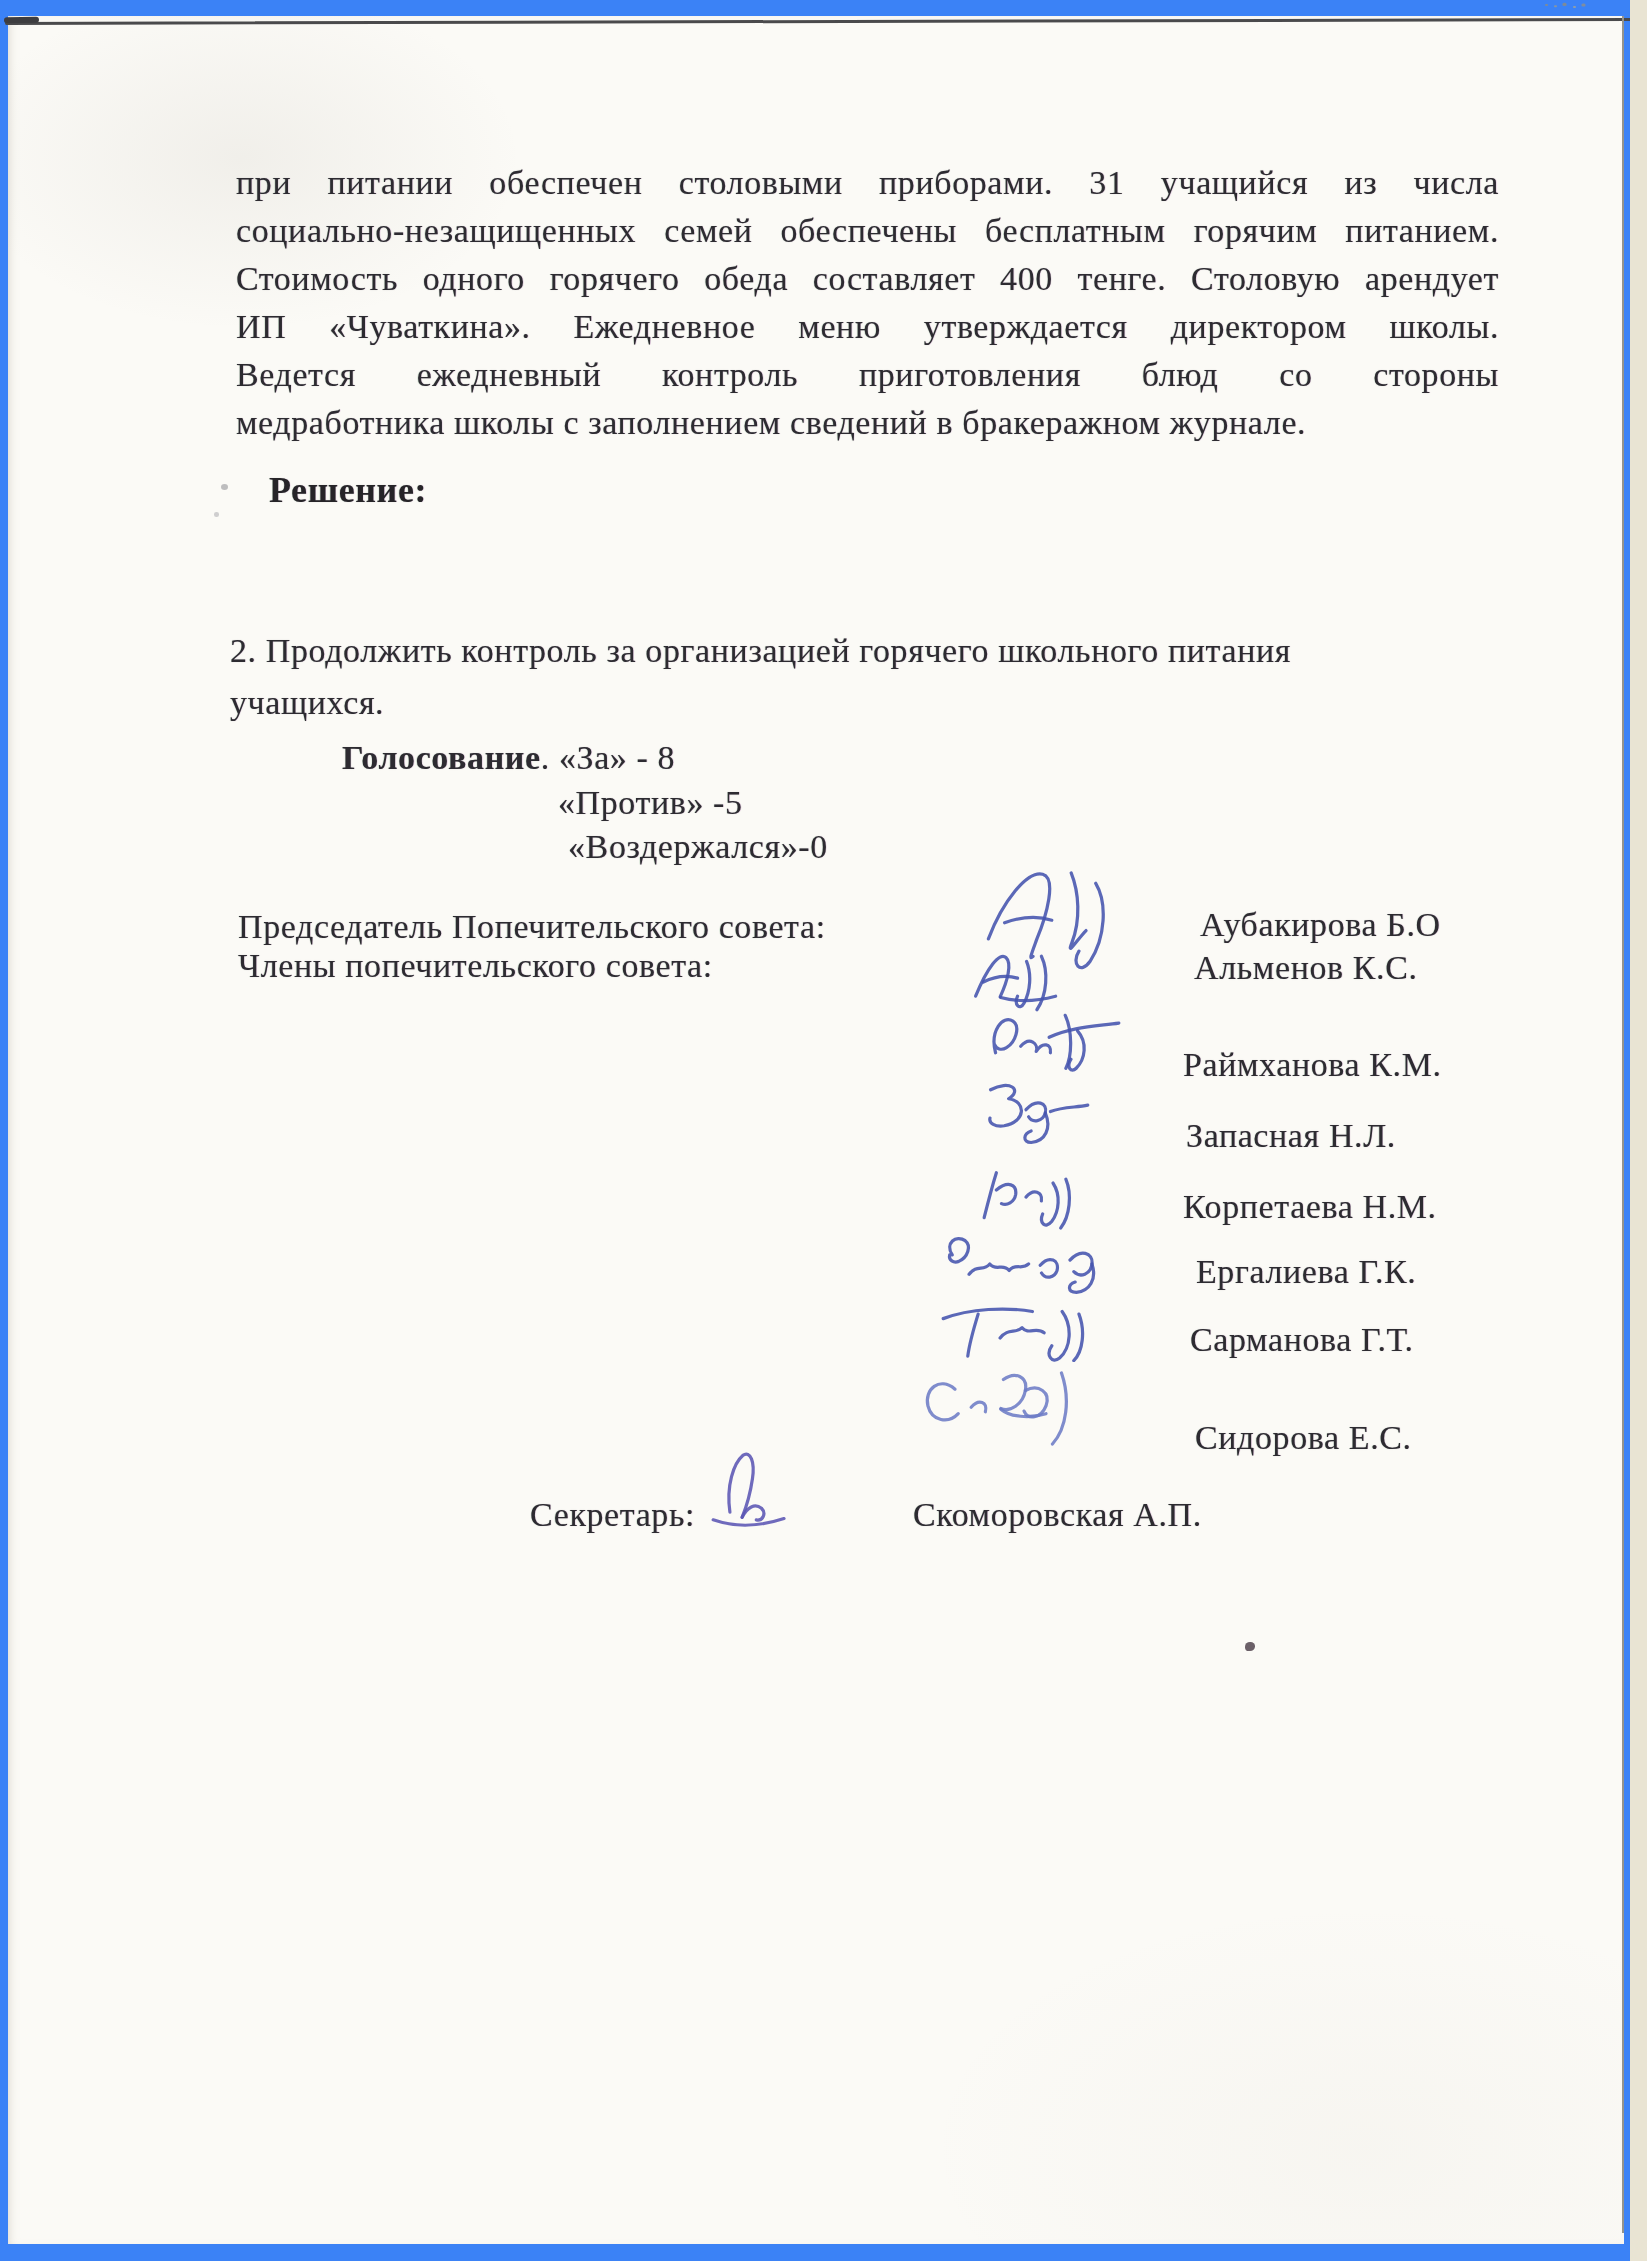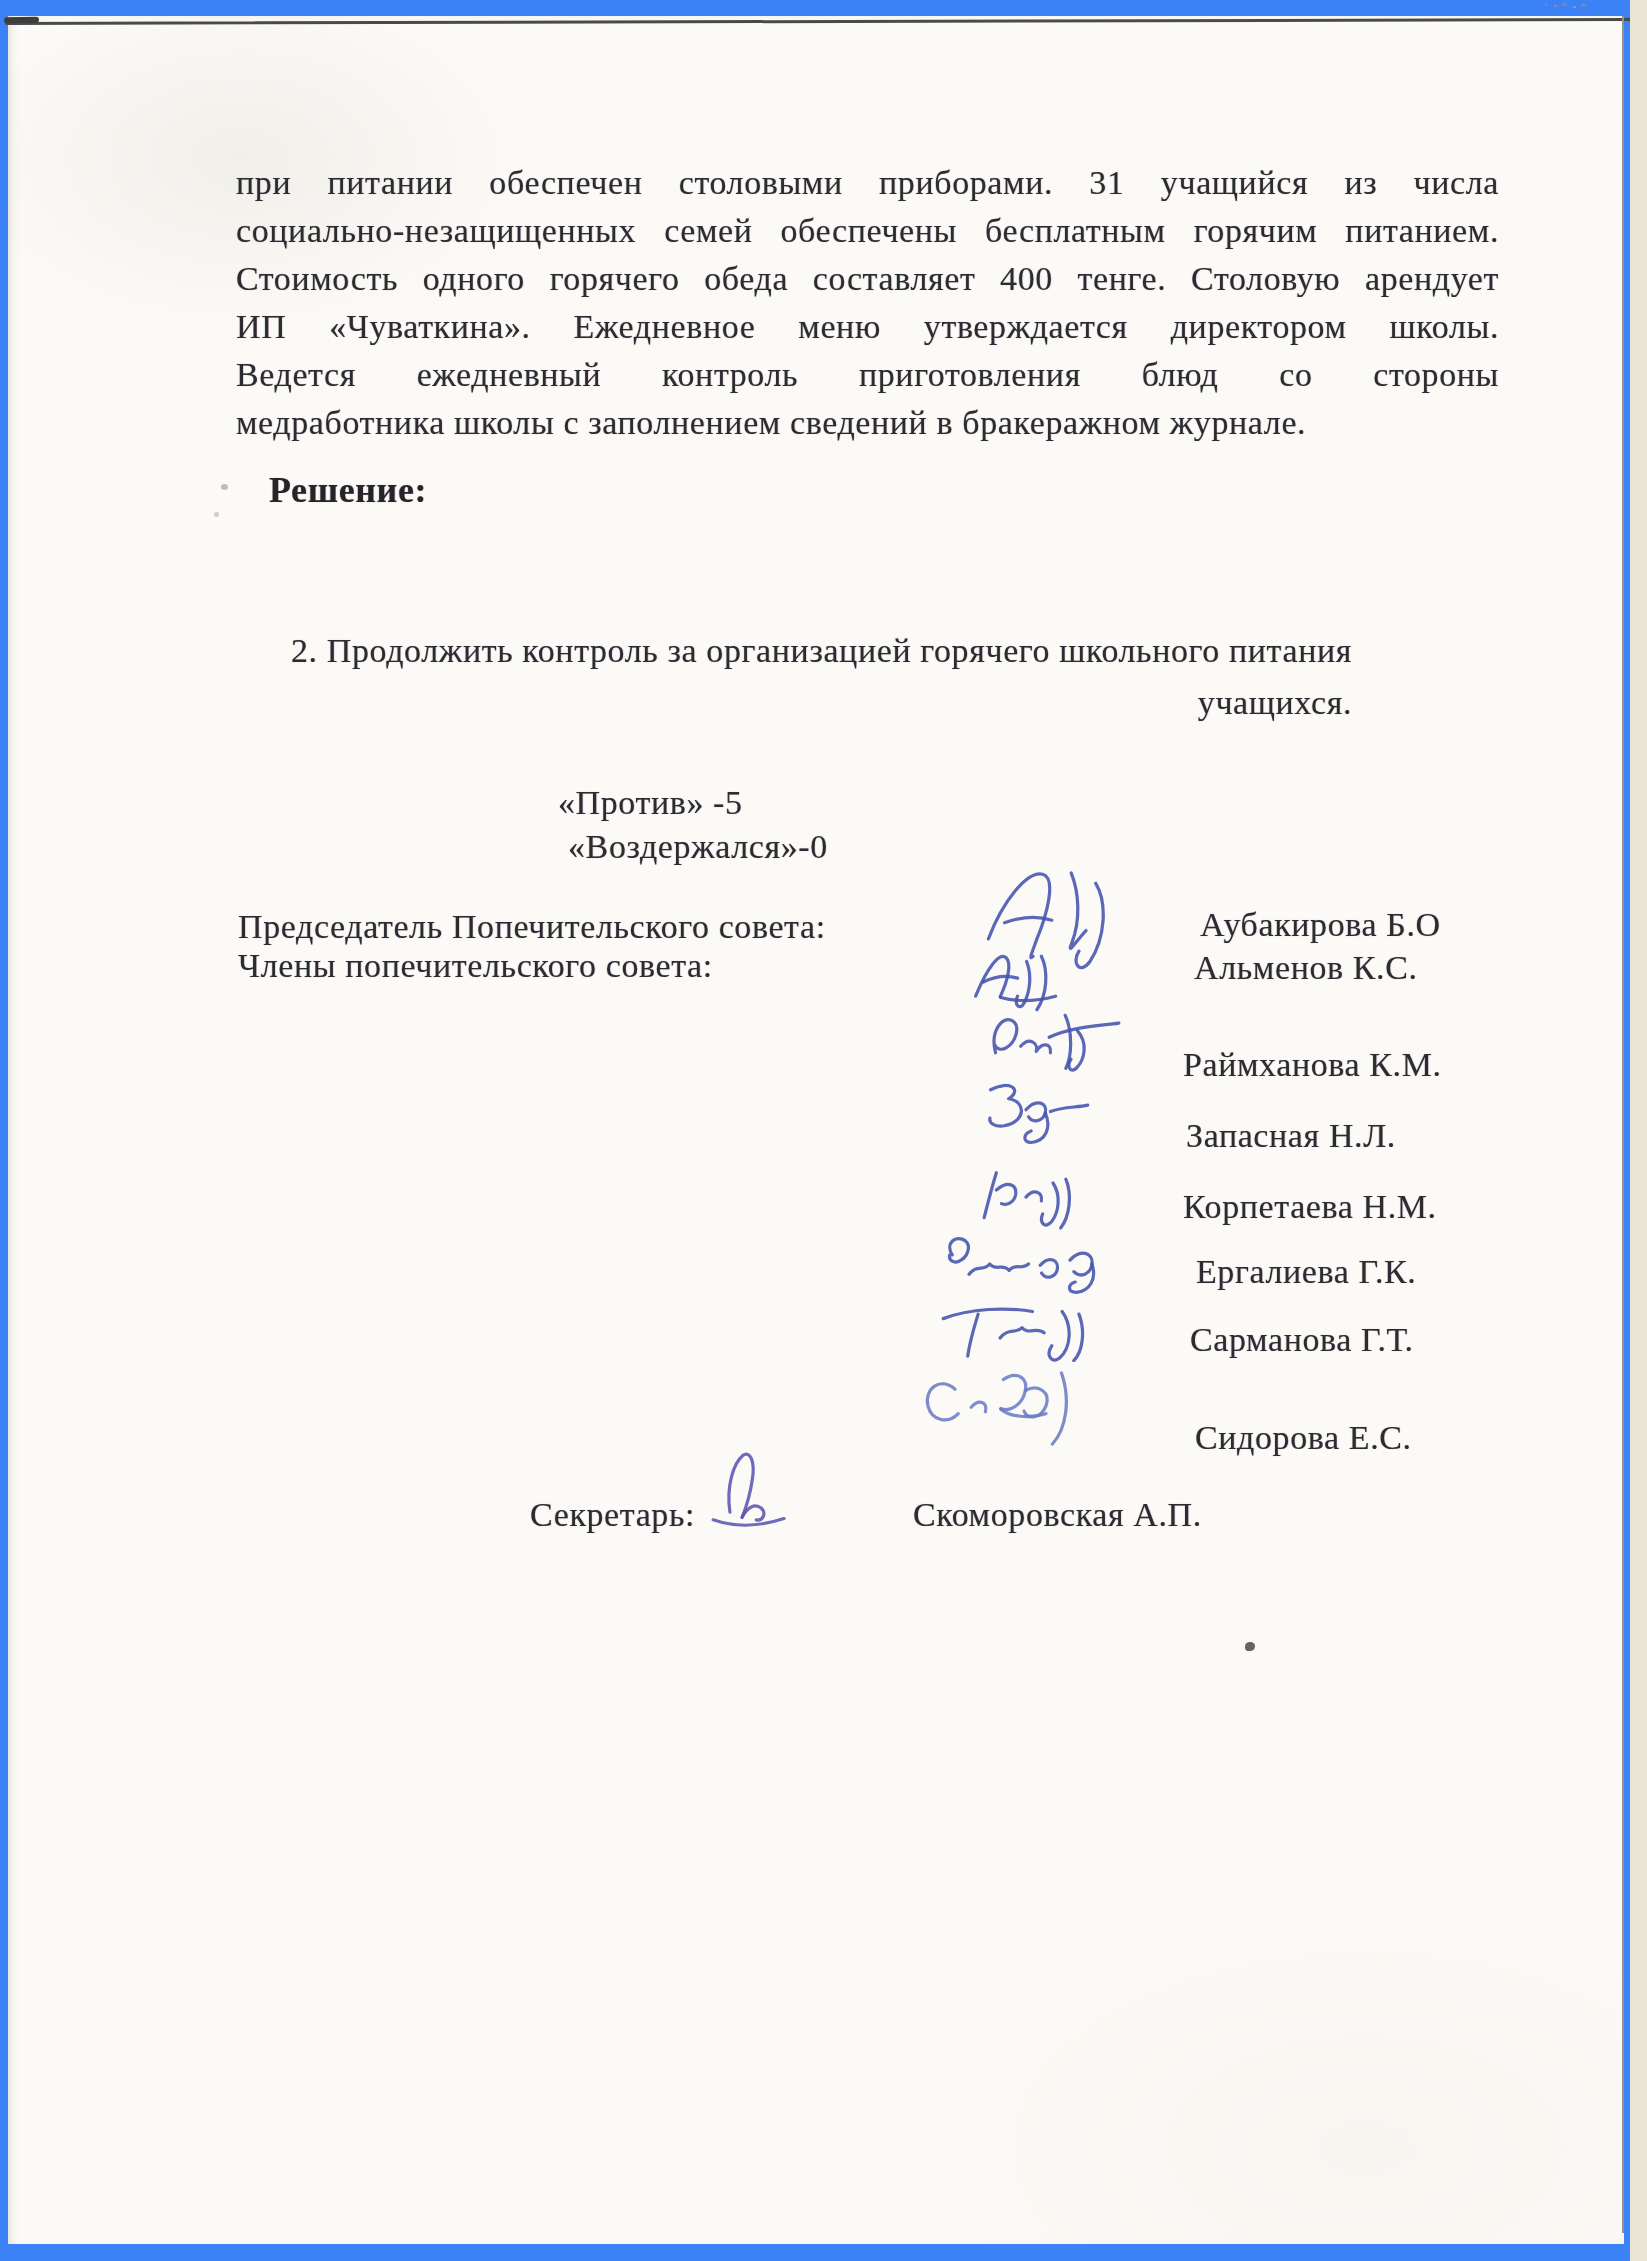--- a/index.html
+++ b/index.html
@@ -67,25 +67,28 @@
     <div class="jline">при питании обеспечен столовыми приборами. 31 учащийся из числа</div>
     <div class="jline">социально-незащищенных семей обеспечены бесплатным горячим питанием.</div>
     <div class="jline">Стоимость одного горячего обеда составляет 400 тенге. Столовую арендует</div>
     <div class="jline">ИП «Чуваткина». Ежедневное меню утверждается директором школы.</div>
     <div class="jline">Ведется ежедневный контроль приготовления блюд со стороны</div>
     <div>медработника школы с заполнением сведений в бракеражном журнале.</div>
   </div>
 
   <div class="txt heading" style="left:269px; top:466px;">Решение:</div>
 
-  <div class="txt" style="left:215px; top:625px; width:1137px; line-height:52px;text-align:right;">
+  <div class="txt" style="left:230px; top:625px; width:1137px; line-height:52px;">
     <div>2. Продолжить контроль за организацией горячего школьного питания</div>
     <div>учащихся.</div>
   </div>
 
+  <div class="txt" style="left:342px; top:734px;">
+    <span class="bold">Голосование</span><span>. «За» - 8</span>
+  </div>
   <div class="txt" style="left:558px; top:779px;">«Против» -5</div>
   <div class="txt" style="left:568px; top:823px;">«Воздержался»-0</div>
 
   <div class="txt" style="left:238px; top:903px;">Председатель Попечительского совета:</div>
   <div class="txt" style="left:238px; top:942px;">Члены попечительского совета:</div>
 
   <div class="txt" style="left:1200px; top:901px;">Аубакирова Б.О</div>
   <div class="txt" style="left:1194px; top:944px;">Альменов К.С.</div>
   <div class="txt" style="left:1183px; top:1041px;">Раймханова К.М.</div>
   <div class="txt" style="left:1186px; top:1112px;">Запасная Н.Л.</div>

